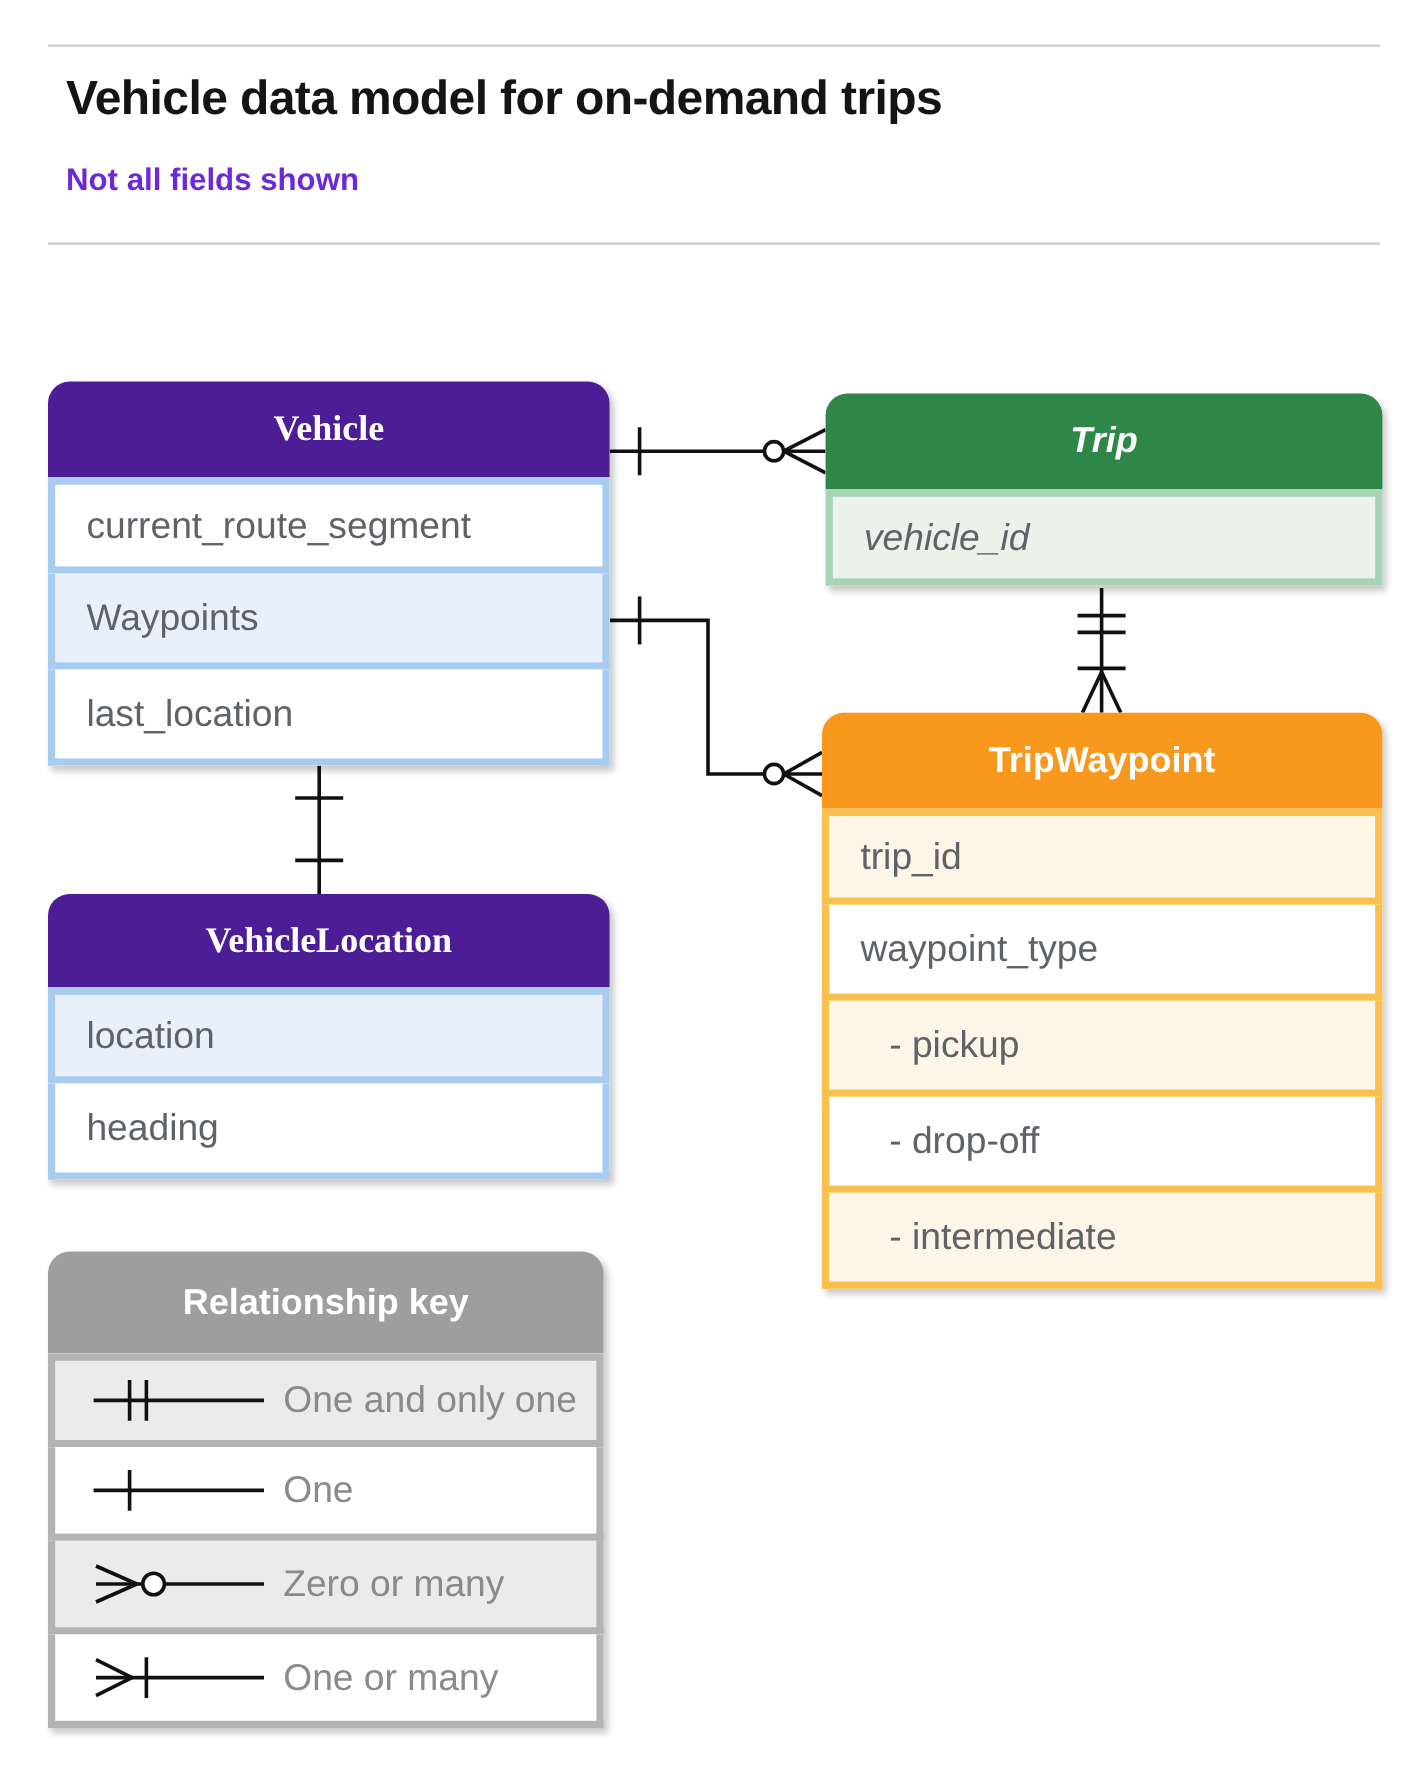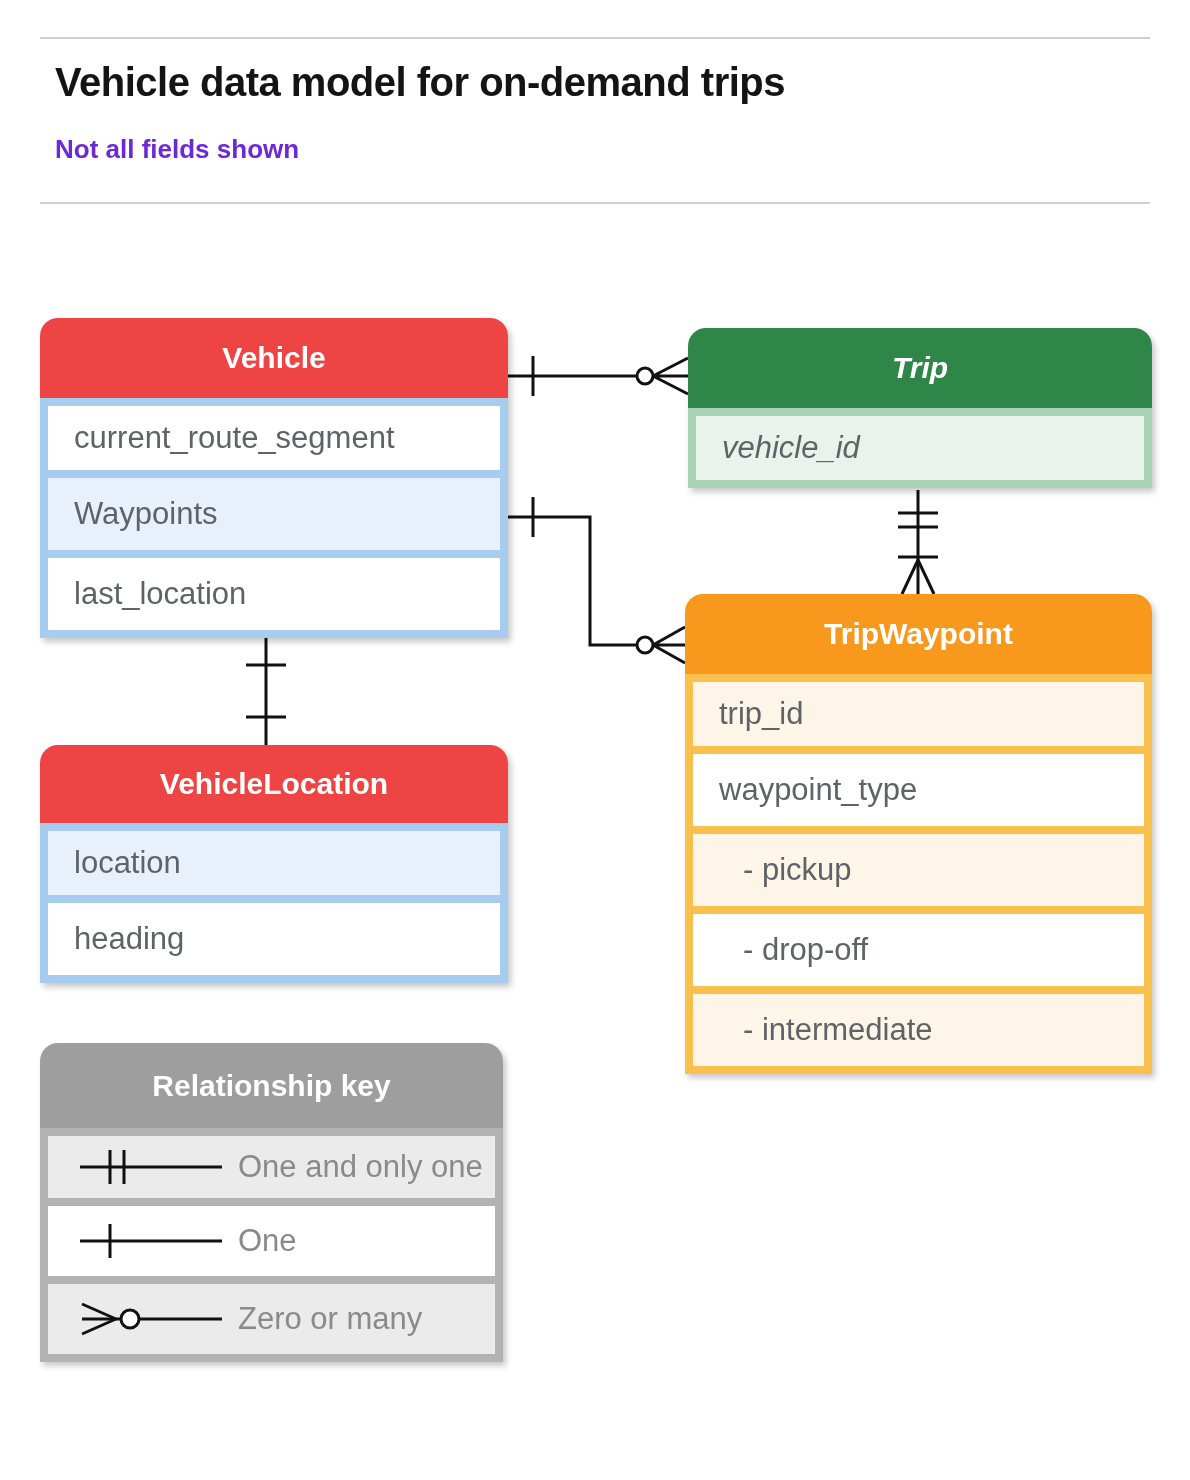--- a/index.html
+++ b/index.html
@@ -10,25 +10,25 @@
   .rule-top { top:37px; }
   .rule-mid { top:202px; }
 
   .page-title { position:absolute; left:55px; top:60px; font-size:40px; font-weight:bold; color:#141414; letter-spacing:-0.5px; }
   .page-subtitle { position:absolute; left:55px; top:134px; font-size:26px; color:#6d28d9;font-weight:bold; }
 
   .etable { position:absolute; border-radius:18px 18px 0 0; box-shadow:3px 4px 6px rgba(0,0,0,0.22); background:#fff; }
   .thead { height:80px; display:flex; align-items:center; justify-content:center;
            border-radius:18px 18px 0 0; color:#ffffff; font-size:30px; font-weight:bold; }
   .trow { height:80px; display:flex; align-items:center; padding-left:26px;
-          font-size:31px; color:#5f6368; background:#ffffff; border:8px solid #404040; }
+          font-size:31px; color:#5f6368; background:#ffffff; border:6px solid #404040; }
   .trow + .trow { border-top:none; }
   .trow.indent { padding-left:50px; }
 
-  .theme-blue  .thead { background:#ef4444; }
+  .theme-blue  .thead { background:#4c1d95;font-family:Liberation Serif, serif; }
   .theme-blue  .trow  { border-color:#a8ccf0; }
   .theme-blue  .trow.tint { background:#e8f1fb; }
 
   .theme-green .thead { background:#2e8649; }
   .theme-green .trow  { border-color:#a9d4b4; }
   .theme-green .trow.tint { background:#e9f3ec; }
 
   .theme-orange .thead { background:#f8981c; }
   .theme-orange .trow  { border-color:#f9c04d; }
   .theme-orange .trow.tint { background:#fdf5e8; }
@@ -158,15 +158,23 @@
       <span class="legend-label">One</span>
     </div>
     <div class="trow tint legend-row">
       <svg class="legend-sym" viewBox="0 0 150 44">
         <path d="M6 22 H45 M63 22 H146"></path>
           <path d="M40 22 L6 7 M40 22 L6 37"></path>
           <circle cx="54" cy="22" r="9"></circle>
       </svg>
       <span class="legend-label">Zero or many</span>
     </div>
+    <div class="trow legend-row">
+      <svg class="legend-sym" viewBox="0 0 150 44">
+        <path d="M6 22 H146"></path>
+          <path d="M36 22 L6 7 M36 22 L6 37"></path>
+          <path d="M48 5 V39"></path>
+      </svg>
+      <span class="legend-label">One or many</span>
+    </div>
   </div>
 
 </div>
 
 </body></html>

